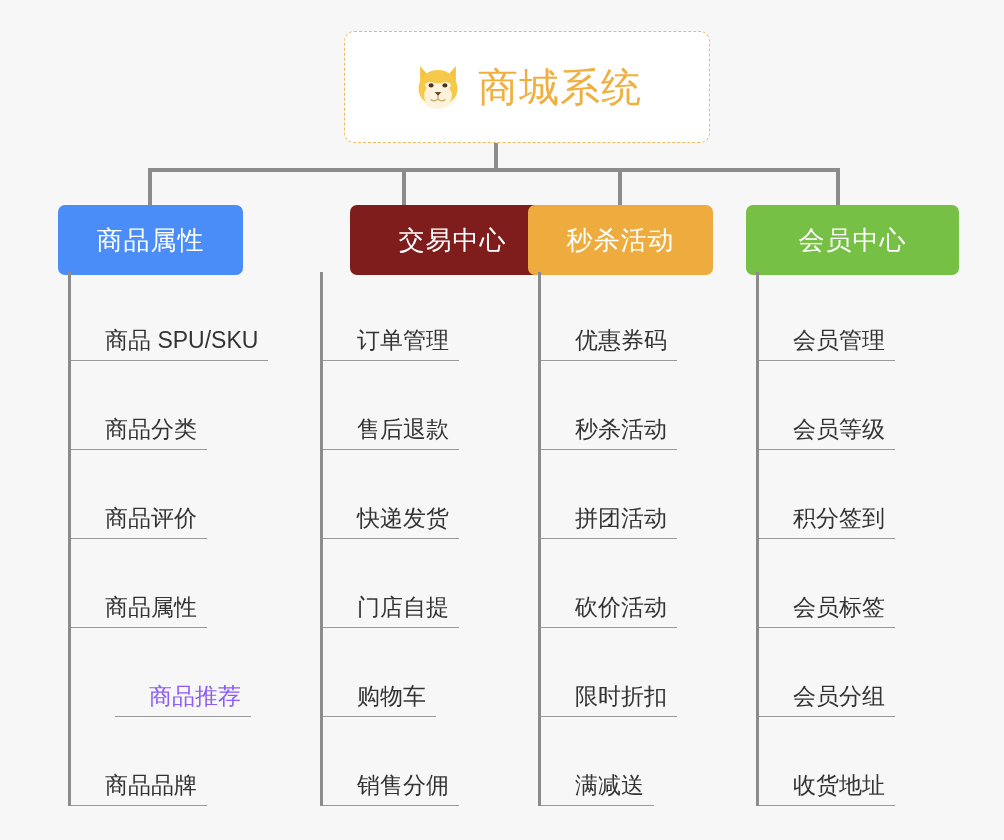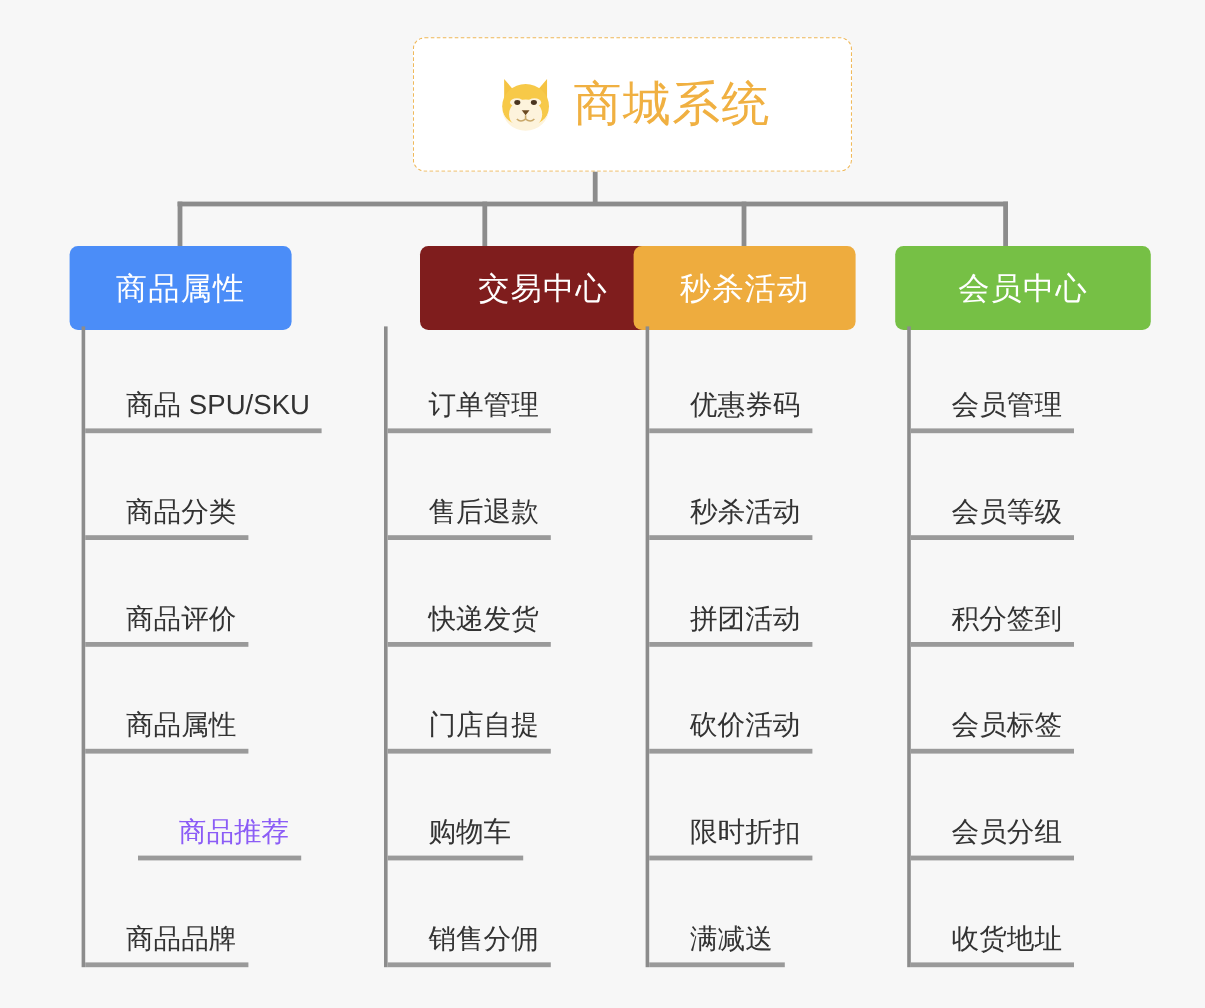--- a/index.html
+++ b/index.html
@@ -93,21 +93,21 @@
     box-sizing: border-box;
     display: flex;
     align-items: flex-end;
     justify-content: flex-start;
   }
   .leaf-label {
     font-size: 23px;
     color: #333333;
     line-height: 1;
     padding: 0 10px 8px 34px;
-    border-bottom: 4px solid #22c55e;
+    border-bottom: 1px solid #22c55e;
     white-space: nowrap;
     display: inline-block;
   }
 </style>
 </head>
 <body style="background: rgb(247, 247, 247);">
 
 <div id="canvas">
 
   <div class="conn" style="left: 494px; top: 143px; width: 4px; height: 28px; background: rgb(140, 140, 140);"></div>

